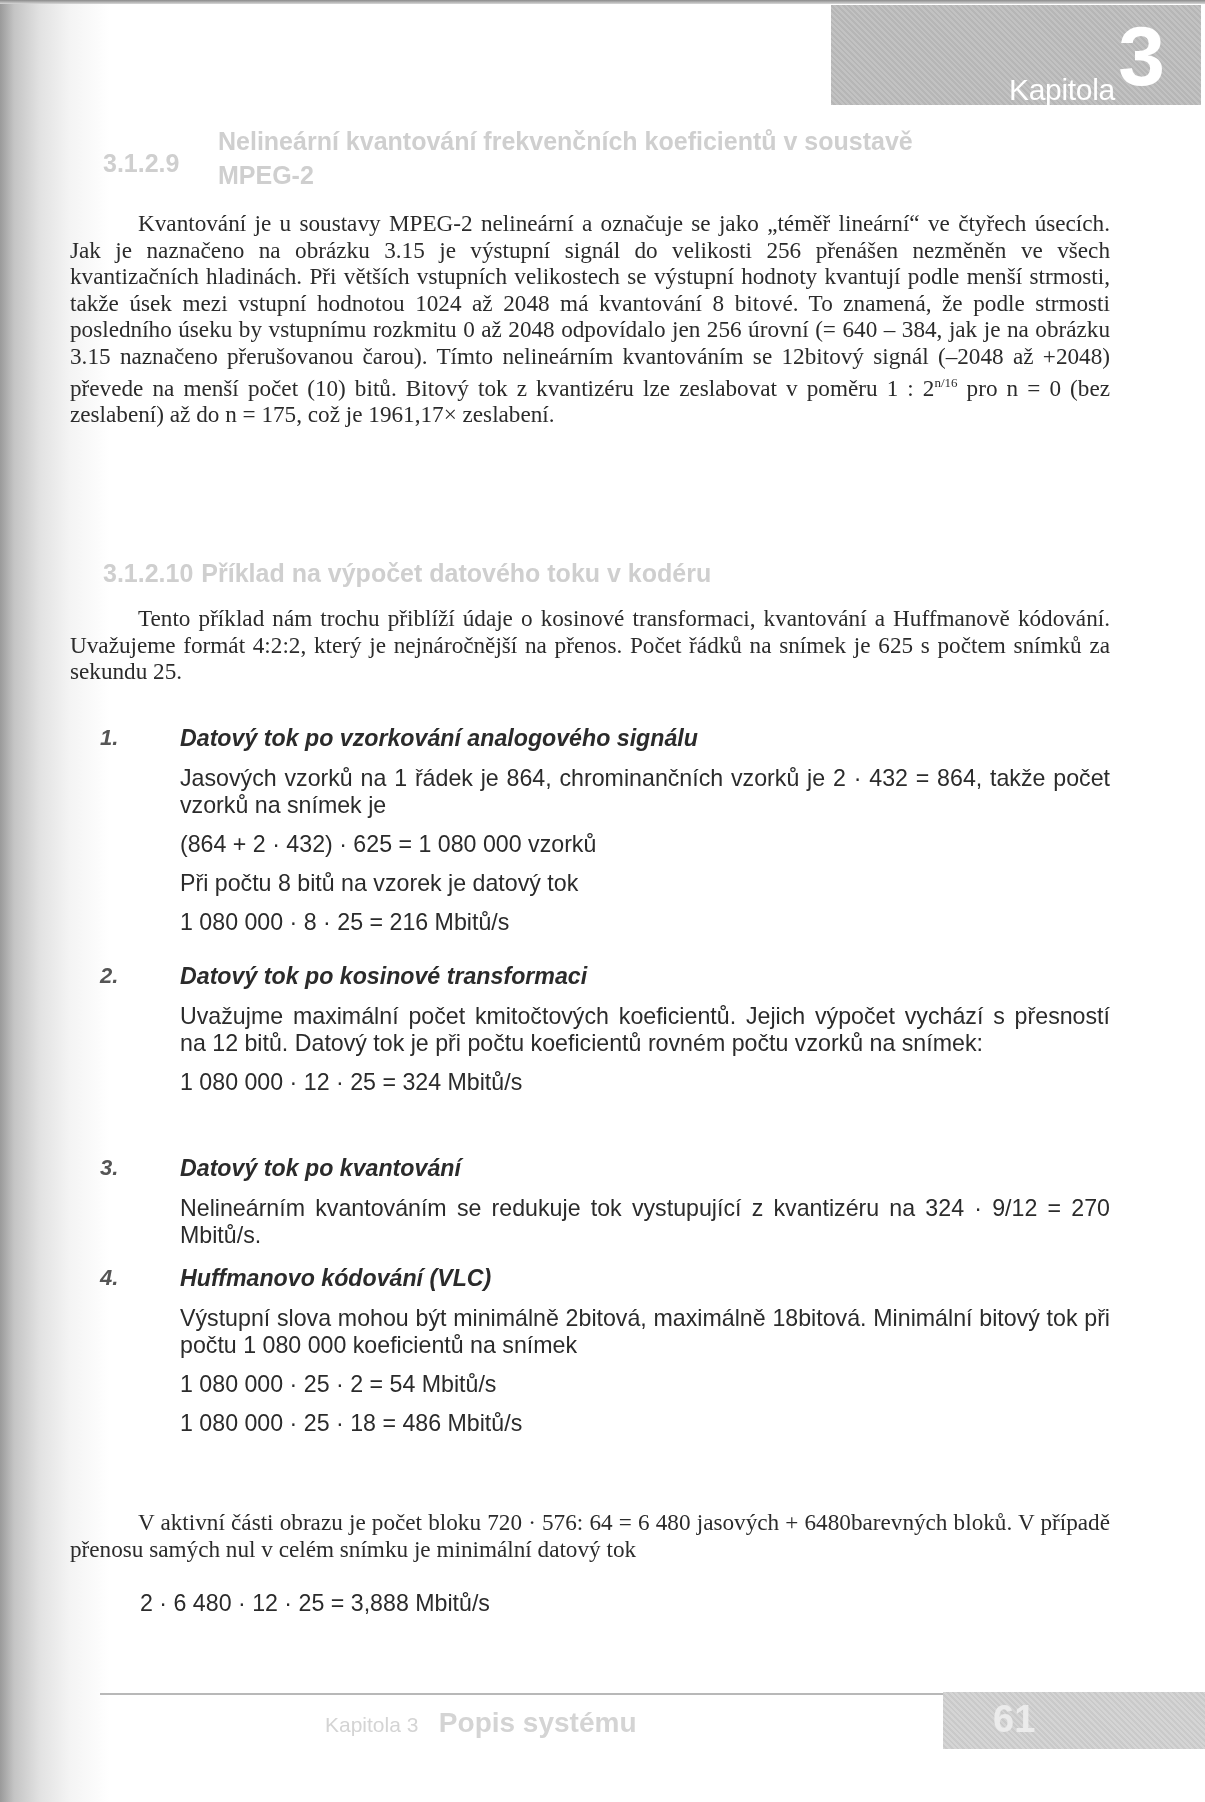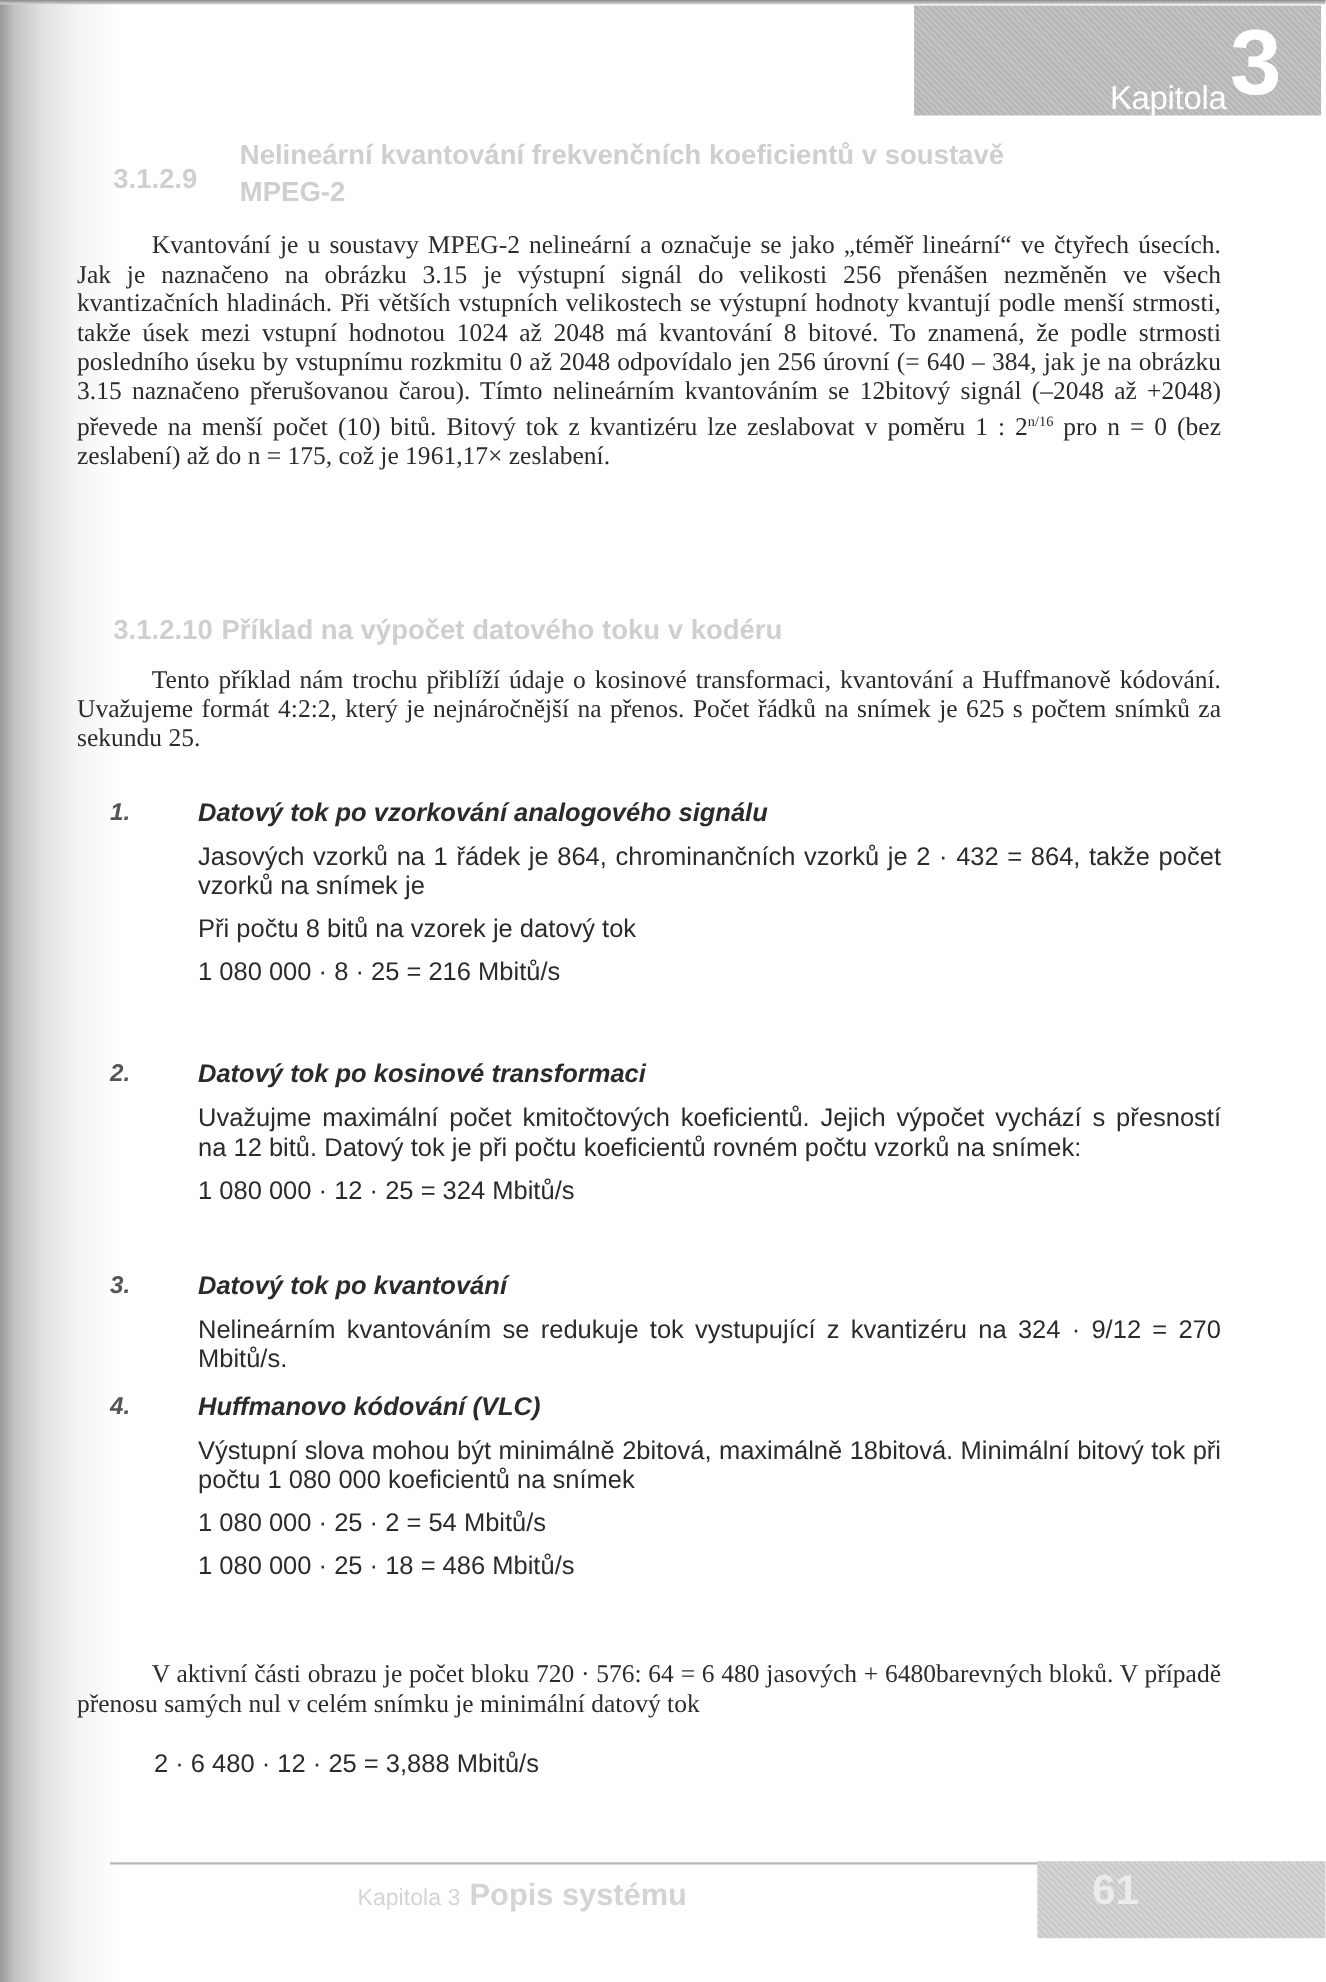--- a/index.html
+++ b/index.html
@@ -75,24 +75,24 @@
     position: absolute; left: 140px; top: 1590px;
     font-size: 23.2px; color: #2b2b2b;
   }
   .footer-rule {
     position: absolute; left: 100px; top: 1693px; width: 845px; height: 2px;
     background: #b8b8b8;
   }
   .footer-text {
     position: absolute; left: 325px; top: 1707px; color: #d4d4d4;
   }
-  .footer-text .fch { font-size: 21px; margin-right: 4px; }
+  .footer-text .fch { font-size: 21px; margin-right: 16px; }
   .footer-text .ftitle { font-size: 28px; font-weight: bold; }
   .page-box {
-    position: absolute; left: 943px; top: 1692px; width: 262px; height: 70px;
+    position: absolute; left: 943px; top: 1692px; width: 262px; height: 57px;
     background: #d0d0d0;
     background-image: repeating-linear-gradient(45deg, rgba(255,255,255,0.1) 0 2px, rgba(0,0,0,0.03) 2px 4px);
   }
   .page-box .pnum {
     position: absolute; left: 50px; top: 6px;
     font-size: 38px; font-weight: bold; color: #ebebeb;
   }
   sup { font-size: 13px; }
 </style>
 </head>
@@ -120,20 +120,21 @@
 
 <div class="para p2">
   <span class="indent"></span><span>Tento příklad nám trochu přiblíží údaje o kosinové transformaci, kvantování a Huffmanově kódování. Uvažujeme formát 4:2:2, který je nejnáročnější na přenos. Počet řádků na snímek je 625 s počtem snímků za sekundu 25.</span>
 </div>
 
 <div class="item i1">
   <span class="inum">1.</span>
   <span class="ititle">Datový tok po vzorkování analogového signálu</span>
   <div class="body">
     <div class="txt">Jasových vzorků na 1 řádek je 864, chrominančních vzorků je 2 · 432 = 864, takže počet vzorků na snímek je</div>
+    <div class="line">(864 + 2 · 432) · 625 = 1 080 000 vzorků</div>
     <div class="line">Při počtu 8 bitů na vzorek je datový tok</div>
     <div class="line">1 080 000 · 8 · 25 = 216 Mbitů/s</div>
   </div>
 </div>
 
 <div class="item i2">
   <span class="inum">2.</span>
   <span class="ititle">Datový tok po kosinové transformaci</span>
   <div class="body">
     <div class="txt">Uvažujme maximální počet kmitočtových koeficientů. Jejich výpočet vychází s přesností na 12 bitů. Datový tok je při počtu koeficientů rovném počtu vzorků na snímek:</div>

